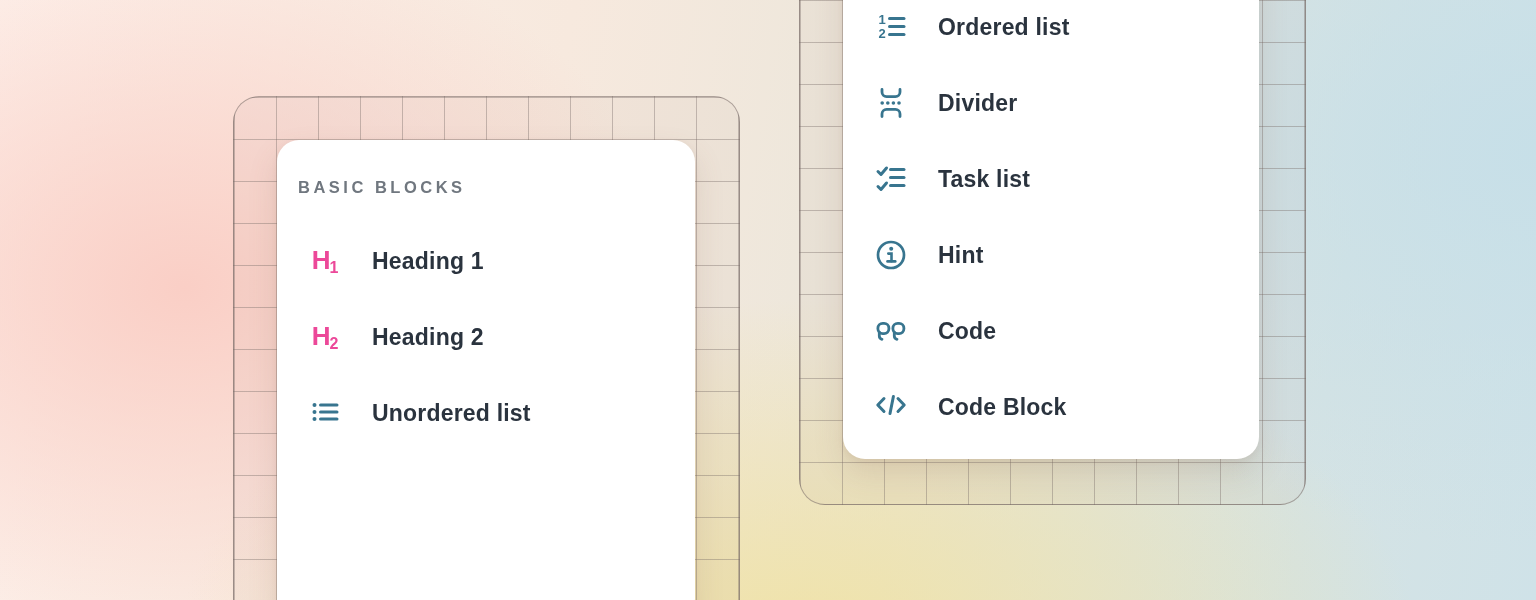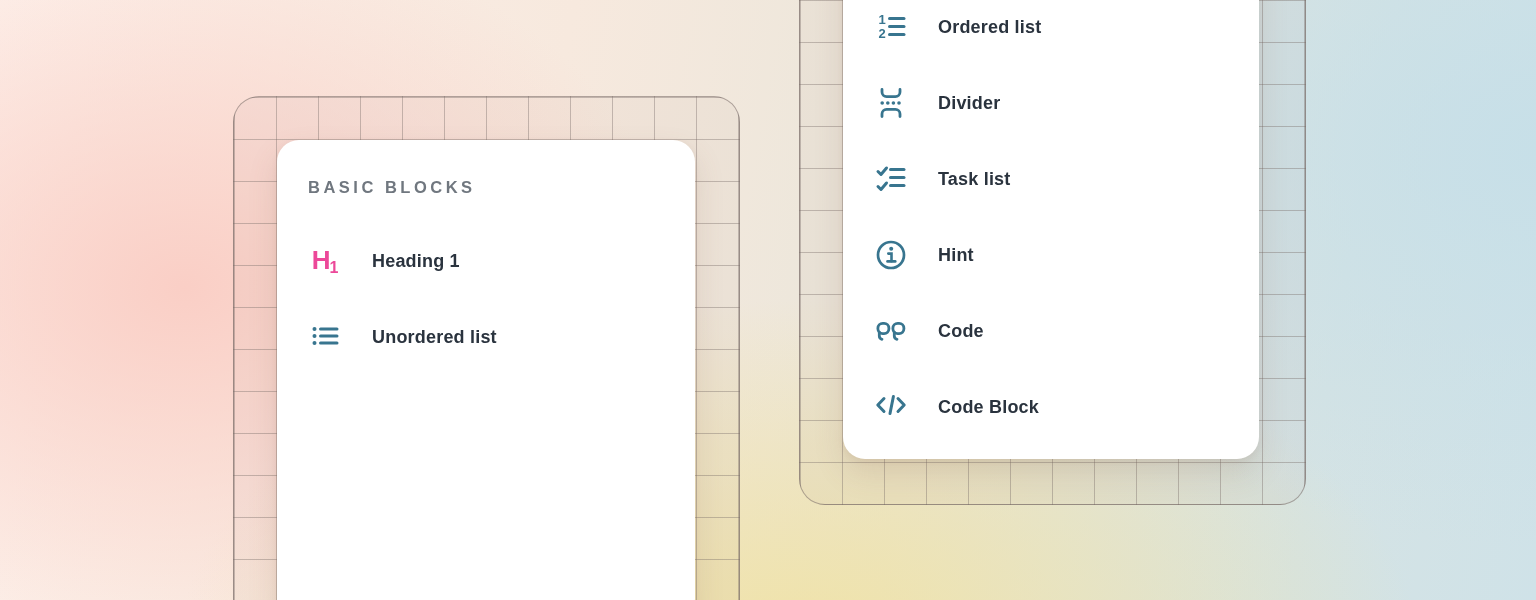--- a/index.html
+++ b/index.html
@@ -27,21 +27,21 @@
   .grid-right{left:799px;top:-43px;width:505px;height:546px;}
   .card{
     position:absolute;
     background:#ffffff;
     border-radius:22px;
     box-shadow:0 14px 30px rgba(130,95,75,.16), 0 2px 6px rgba(130,95,75,.08);
   }
   .card-left{left:277px;top:140px;width:418px;height:480px;padding-top:36px;box-sizing:border-box;}
   .card-right{left:843px;top:-125px;width:416px;height:584px;padding-top:114px;box-sizing:border-box;}
   .section-label{
-    padding-left:31px;
+    padding-left:21px;
     font-size:16.5px;
     font-weight:bold;
     letter-spacing:3.5px;
     color:#70777F;
     line-height:22px;
   }
   .menu-items{margin-top:25px;}
   .card-right .menu-items{margin-top:0;}
   .item{
     height:76px;
@@ -51,21 +51,21 @@
     cursor:pointer;
   }
   .item .icon{
     width:34px;height:34px;
     display:flex;align-items:center;justify-content:center;
     flex-shrink:0;
   }
   .item .icon svg{display:block;}
   .item .label{
     margin-left:30px;
-    font-size:18px;
+    font-size:23px;
     font-weight:bold;
     letter-spacing:0.2px;
     color:#2A333E;
     white-space:nowrap;
   }
   .hglyph{
     font-size:26px;
     font-weight:bold;
     color:#ec4899;
     line-height:1;
@@ -87,20 +87,26 @@
   <div class="grid-panel grid-right"></div>
 
   <div class="card card-left">
     <div class="section-label">BASIC BLOCKS</div>
     <div class="menu-items">
         <div class="item">
           <span class="icon">
             <span class="hglyph">H<sub>1</sub></span>
           </span>
           <span class="label">Heading 1</span>
+        </div>
+        <div class="item">
+          <span class="icon">
+            <span class="hglyph">H<sub>2</sub></span>
+          </span>
+          <span class="label">Heading 2</span>
         </div>
         <div class="item">
           <span class="icon">
             <svg width="34" height="34" viewBox="0 0 34 34" fill="none" xmlns="http://www.w3.org/2000/svg">
               <circle cx="6.5" cy="9" r="2" fill="#38758F"></circle>
               <circle cx="6.5" cy="16" r="2" fill="#38758F"></circle>
               <circle cx="6.5" cy="23" r="2" fill="#38758F"></circle>
               <path d="M12.5 9H29" stroke="#38758F" stroke-width="3" stroke-linecap="round" stroke-linejoin="round" fill="none"></path>
               <path d="M12.5 16H29" stroke="#38758F" stroke-width="3" stroke-linecap="round" stroke-linejoin="round" fill="none"></path>
               <path d="M12.5 23H29" stroke="#38758F" stroke-width="3" stroke-linecap="round" stroke-linejoin="round" fill="none"></path>

